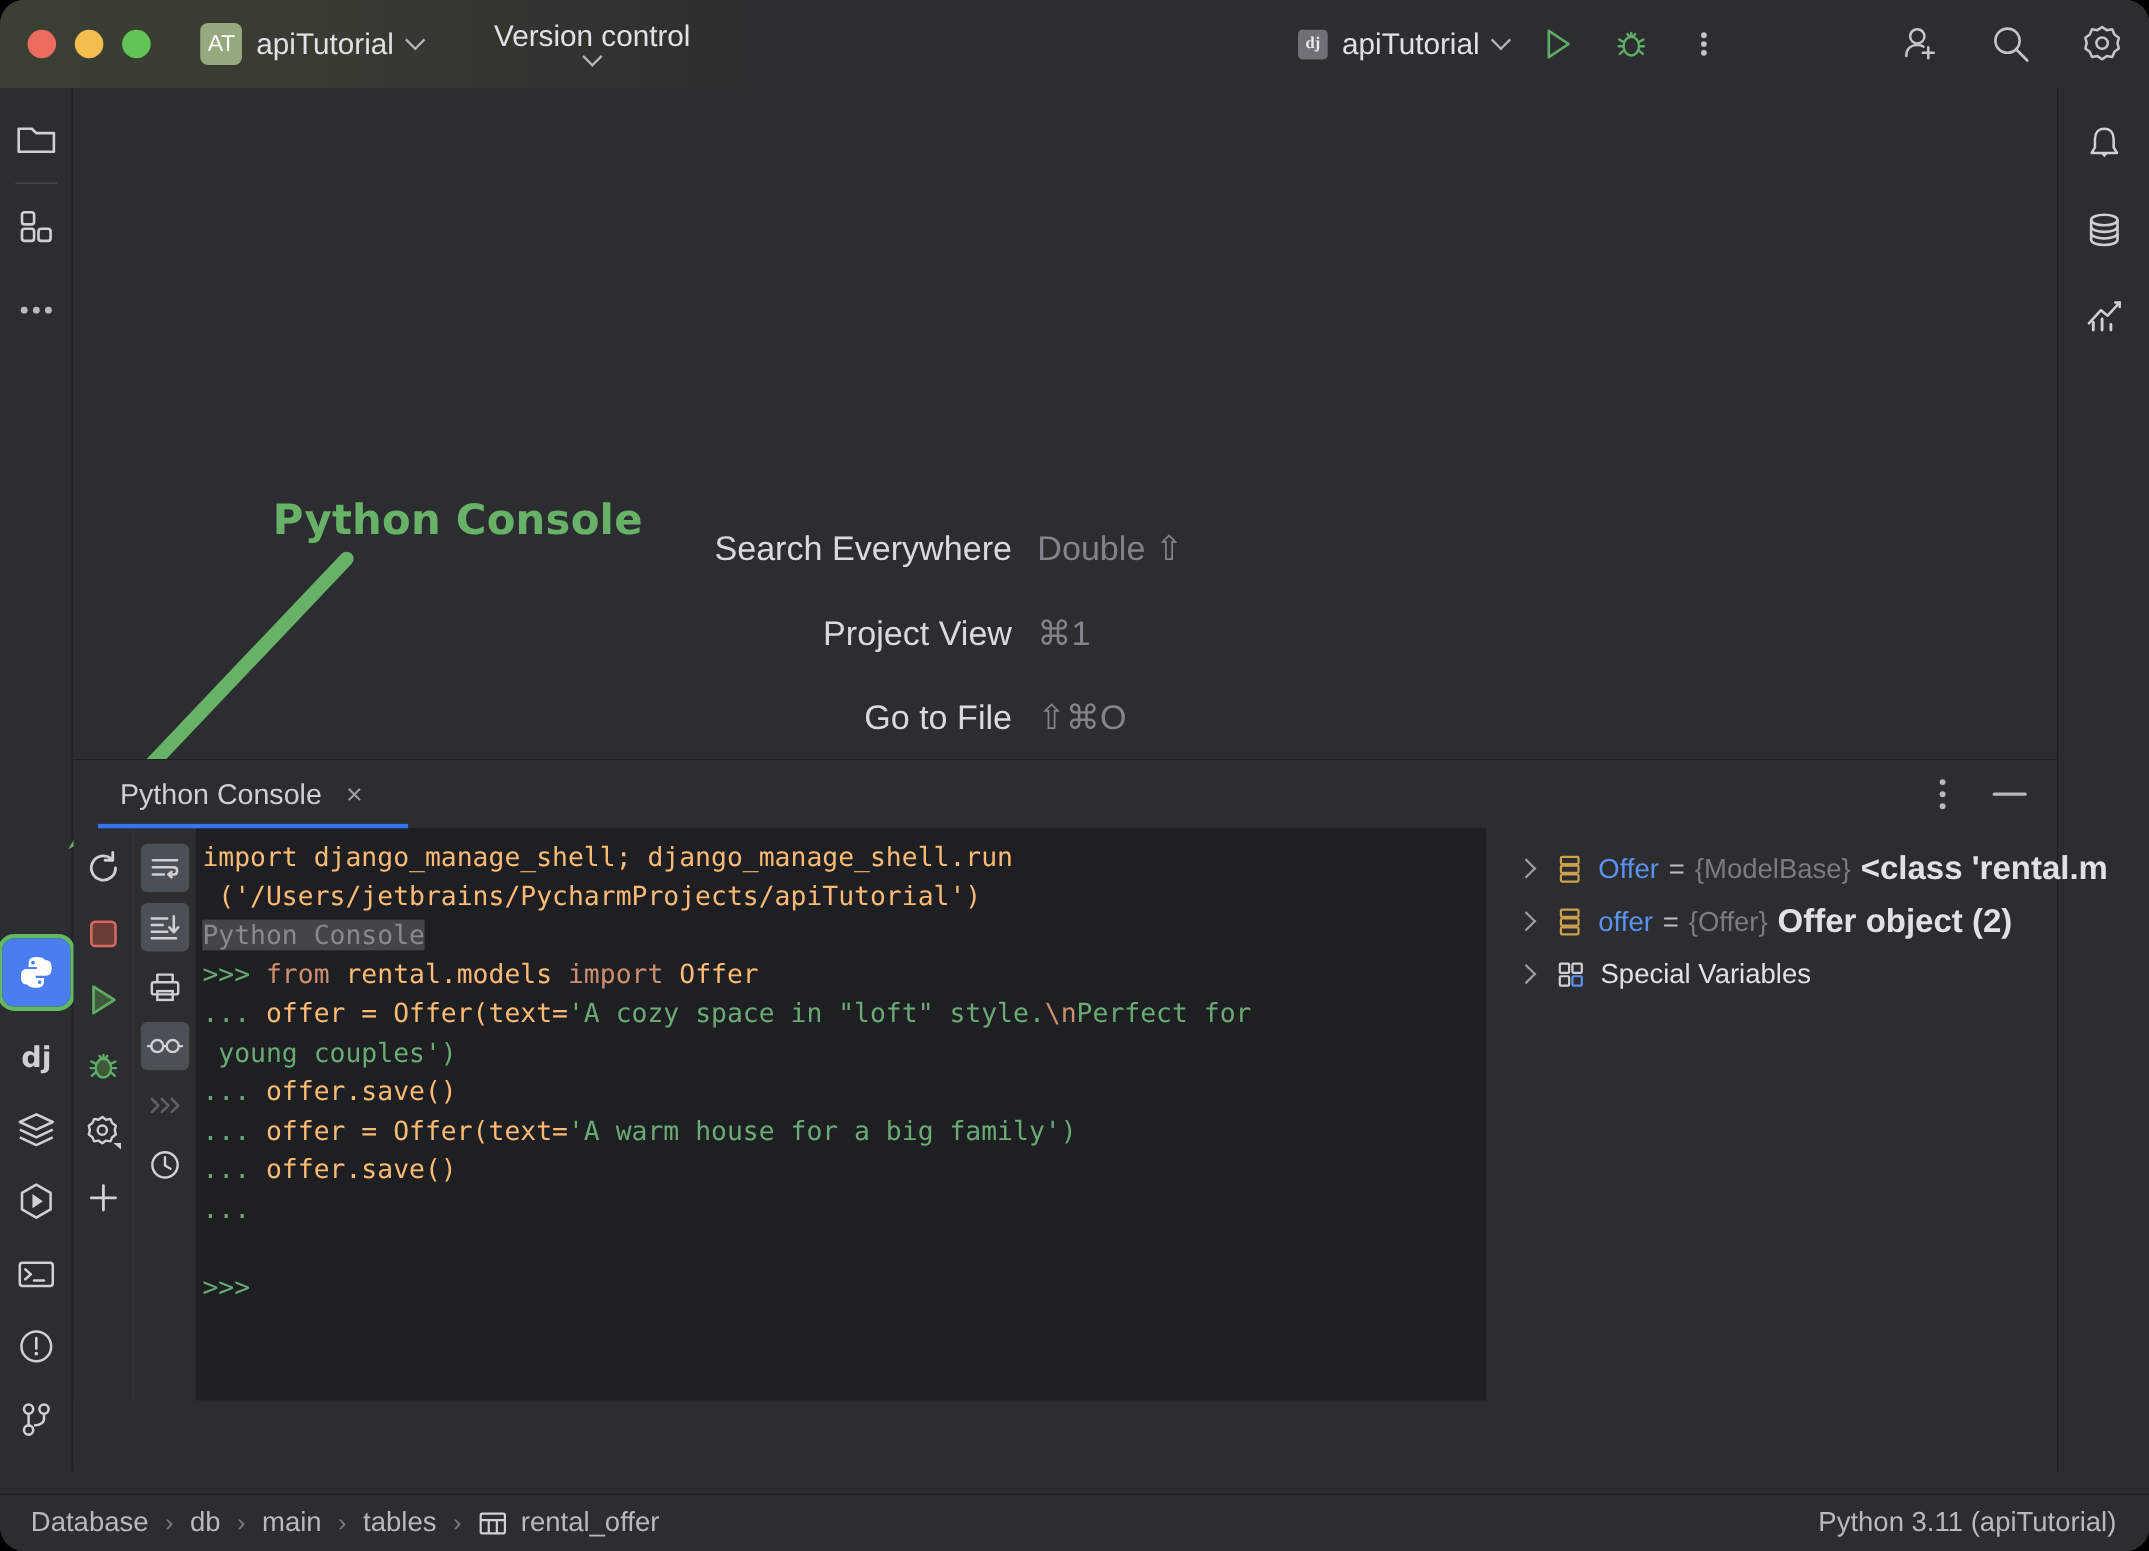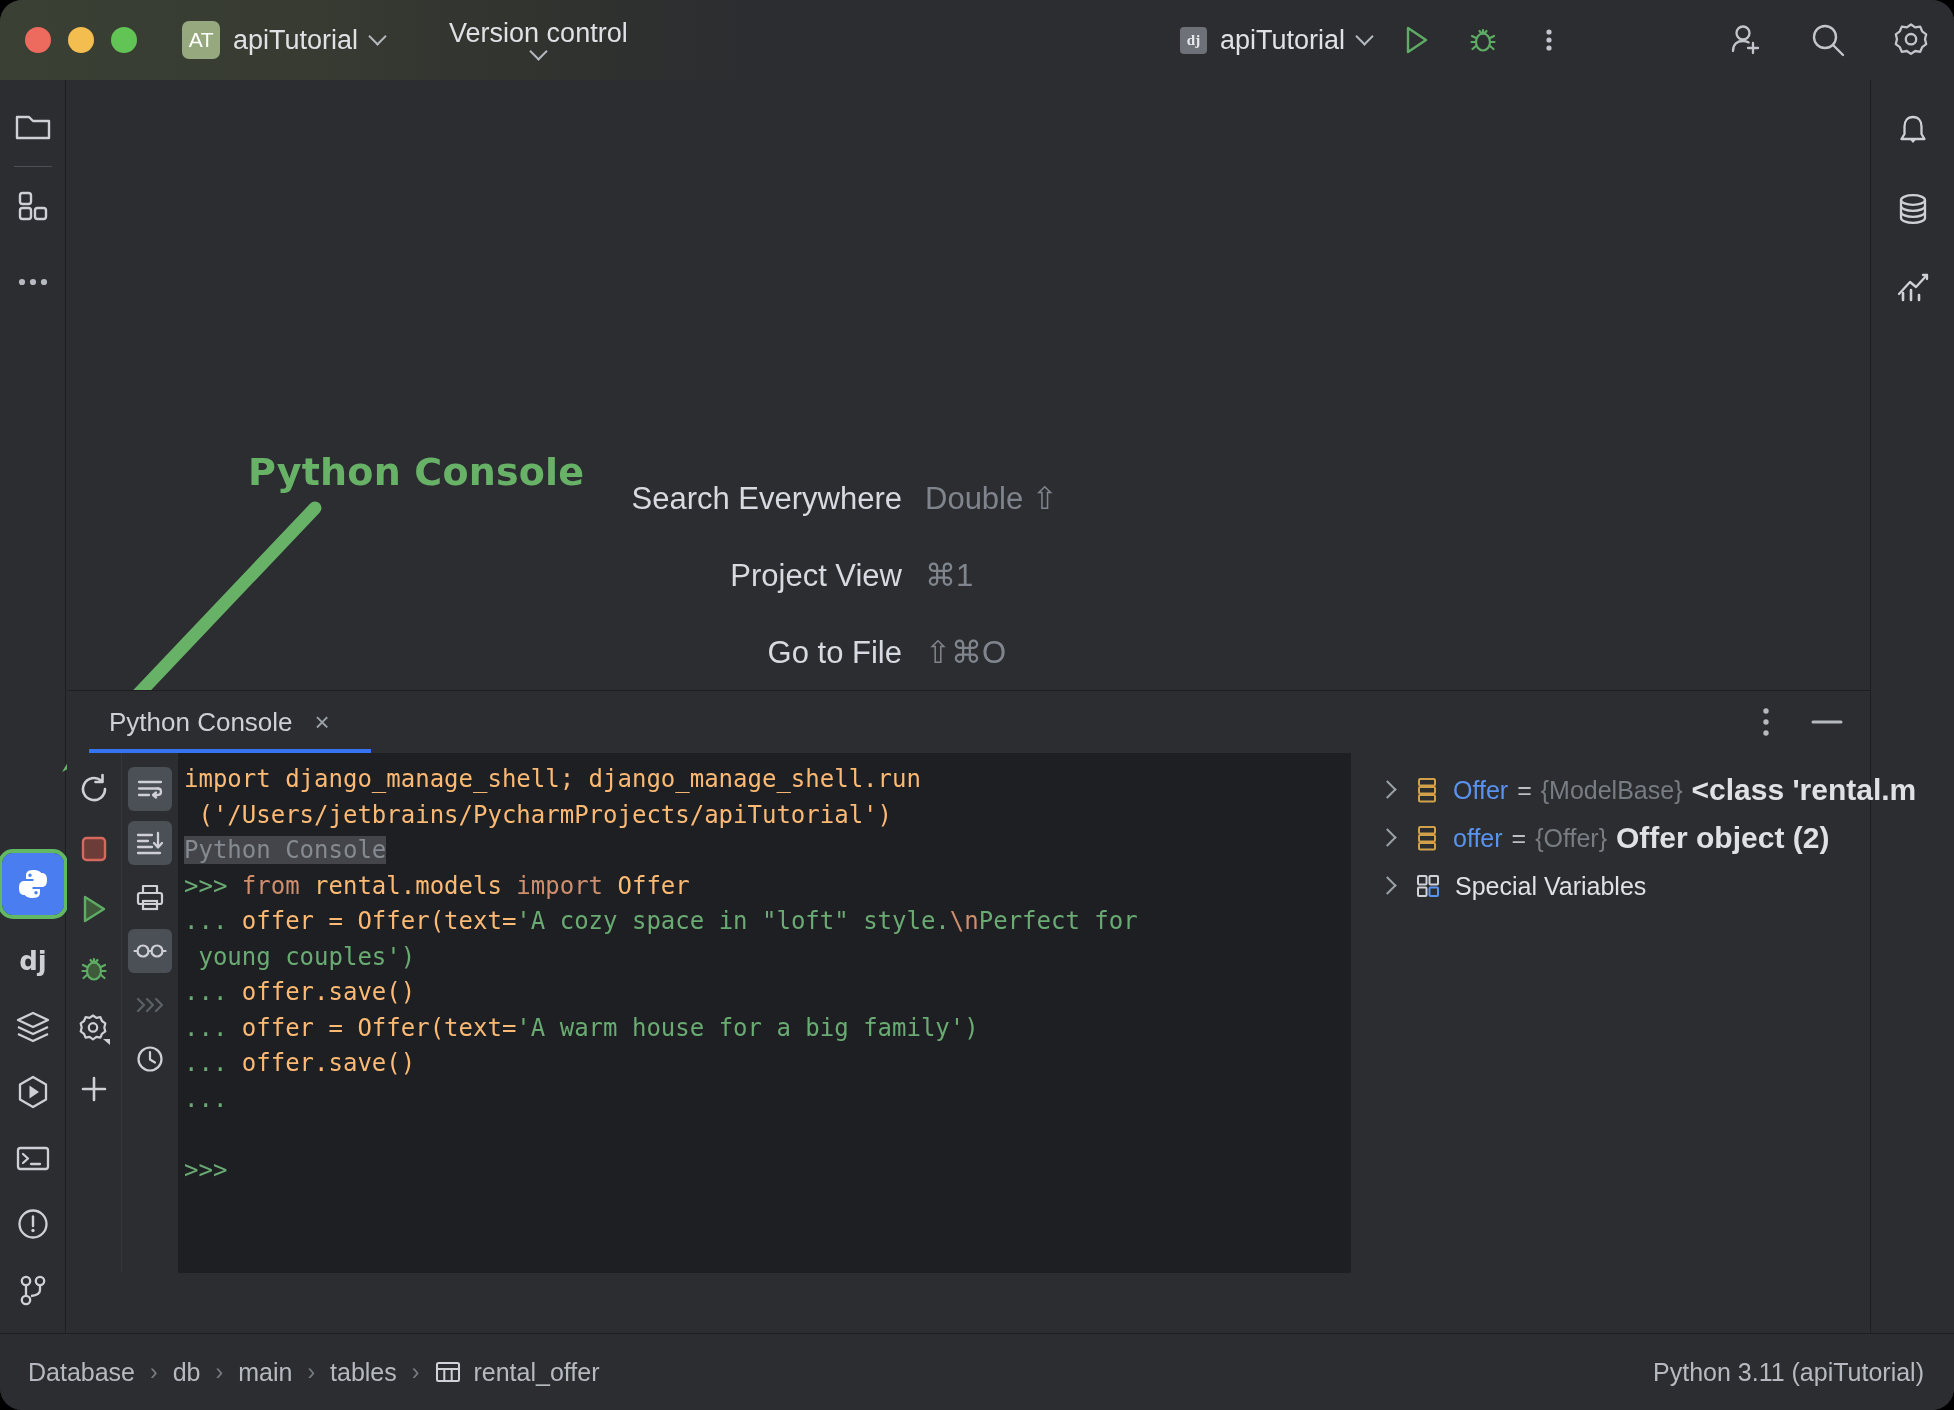--- a/index.html
+++ b/index.html
@@ -92,21 +92,21 @@
     padding-top: 12px;
   }
   .rb-icon { width: 84px; height: 78px; display: flex; align-items: center; justify-content: center; }
 
   
   #editor-area {
     position: absolute; left: 67px; top: 80px;
     width: 1803px; height: 610px;
     background: #2b2d30;
   }
-  #hints { position: absolute; left: 530px; top: 400px; width: 700px; }
+  #hints { position: absolute; left: 548px; top: 400px; width: 700px; }
   .hint-row { display: flex; align-items: baseline; justify-content: flex-start; margin-bottom: 40px; }
   .hint-label { color: #d7dae0; font-size: 31px; text-align: right; width: 305px; }
   .hint-key { color: #80848c; font-size: 31px; margin-left: 23px; white-space: nowrap; }
 
   
   #annotation-label {
     position: absolute; left: 248px; top: 450px;
     color: #68b268; font-size: 38px; font-weight: bold;
     letter-spacing: 0.2px;
     font-family: "DejaVu Sans", sans-serif;
@@ -176,21 +176,21 @@
   .var-icon { margin-right: 14px; flex: 0 0 auto; display: flex; }
   .var-name { color: #5a92f0; font-size: 25px; }
   .var-eq { color: #bcbec4; font-size: 25px; margin: 0 9px; }
   .var-type { color: #787c83; font-size: 25px; }
   .var-val { color: #dfe1e5; font-size: 30px; font-weight: bold; margin-left: 9px; }
   .var-plain { color: #dfe1e5; font-size: 25px; }
 
   
   #status-bar {
     position: absolute; left: 0; bottom: 0;
-    width: 1954px; height: 77px;
+    width: 1954px; height: 52px;
     background: #2b2d30;
     display: flex; align-items: center;
     border-top: 1px solid #1e1f22;
   }
   #breadcrumb { display: flex; align-items: center; margin-left: 28px; }
   .bc-item { color: #b6bac0; font-size: 25px; }
   .bc-sep { color: #787c83; font-size: 23px; margin: 0 15px; }
   .bc-table-icon { margin-right: 11px; display: flex; }
   #status-right { position: absolute; right: 30px; color: #b6bac0; font-size: 25px; }
 

